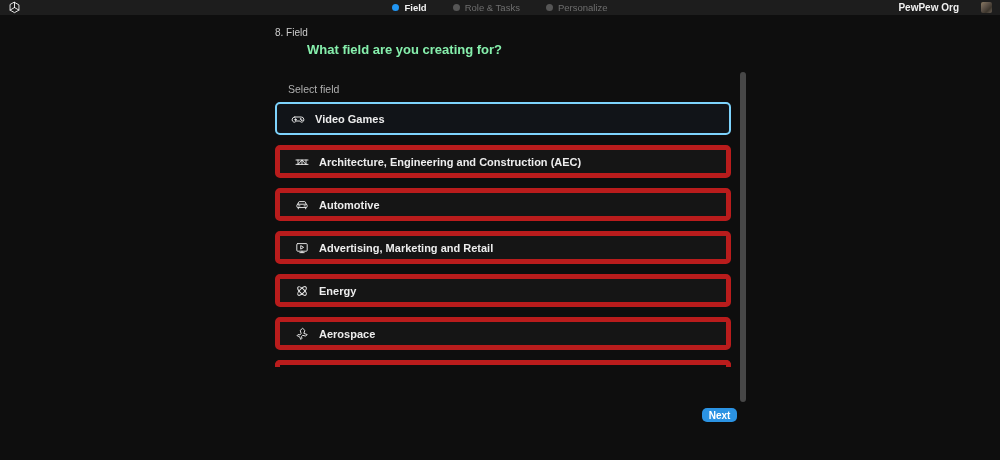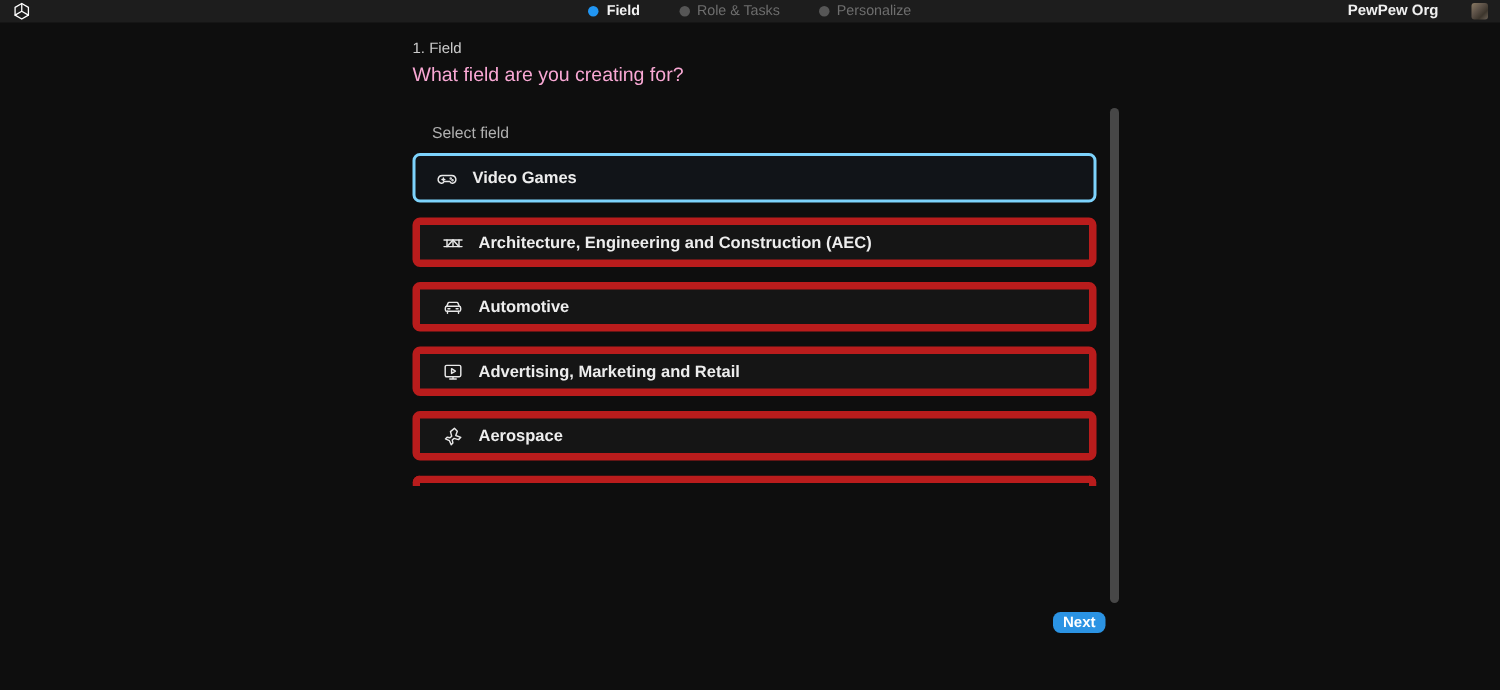--- a/index.html
+++ b/index.html
@@ -27,21 +27,21 @@
   .topbar-right { margin-left:auto; display:flex; align-items:center; gap:22px; }
   .org-name { font-size:10px; font-weight:bold; color:#f0f0f0; }
   .avatar {
     width:11px; height:11px; border-radius:2px;
     background:linear-gradient(135deg,#8a7a63 0%,#5d5248 40%,#3c352c 70%,#6b6156 100%);
   }
   
   .content { position:absolute; top:15px; left:0; width:1000px; height:445px; }
   .col { position:absolute; left:275px; top:0; width:456px; }
   .step-label-small { margin-top:12px; font-size:10px; color:#cccccc; }
-  .page-title { margin-top:4px; font-size:13px; font-weight:normal; color:#f9a8d4; }
+  .page-title { margin-top:4px; font-size:13px; font-weight:bold; color:#86efac;margin-left:32px; }
   .select-label { margin-top:26px; font-size:10.5px; color:#b0b0b0;margin-left:13px; }
   .card-list { margin-top:7px; }
   .card {
     width:456px; height:33px; margin-bottom:10px;
     background:#151515; border:5px solid #b91c1c; border-radius:5px;
     display:flex; align-items:center; padding:0 14px; gap:9px;
     cursor:pointer;
   }
   .card.selected { border:2px solid #7dd3fc; background:#111418; padding:0 13px; }
   .card .opt-icon { width:16px; height:16px; flex:none; display:flex; align-items:center; }
@@ -89,21 +89,21 @@
     </div>
   </div>
   <div class="topbar-right">
     <span class="org-name">PewPew Org</span>
     <span class="avatar"></span>
   </div>
 </div>
 
 <div class="content">
   <div class="col">
-    <div class="step-label-small">1. Field</div>
+    <div class="step-label-small">8. Field</div>
     <div class="page-title">What field are you creating for?</div>
     <div class="select-label">Select field</div>
 
     <div class="card-list">
 
       <div class="card selected">
         <span class="opt-icon">
           <svg viewBox="0 0 20 20">
             <path d="M6 7.5 h8 a3.3 3.3 0 0 1 1.2 6.4 c-1.3.4-2.3-.4-2.8-1.4 h-4.8 c-.5 1-1.5 1.8-2.8 1.4 A3.3 3.3 0 0 1 6 7.5 Z"></path>
             <path d="M7 9.6 v2.4 M5.8 10.8 h2.4"></path>
@@ -142,20 +142,29 @@
         <span class="opt-icon">
           <svg viewBox="0 0 20 20">
             <rect x="3.5" y="4.5" width="13" height="9.5" rx="1.2"></rect>
             <path d="M10 14 v1.8 M7.3 15.8 h5.4"></path>
             <path d="M8.8 7.2 l3.2 2 -3.2 2 z"></path>
           </svg>
         </span>
         <span class="opt-label">Advertising, Marketing and Retail</span>
       </div>
 
+      <div class="card">
+        <span class="opt-icon">
+          <svg viewBox="0 0 20 20">
+            <ellipse cx="10" cy="10" rx="7" ry="2.8" transform="rotate(45 10 10)"></ellipse>
+            <ellipse cx="10" cy="10" rx="7" ry="2.8" transform="rotate(-45 10 10)"></ellipse>
+          </svg>
+        </span>
+        <span class="opt-label">Energy</span>
+      </div>
 
       <div class="card">
         <span class="opt-icon">
           <svg viewBox="0 0 20 20">
             <path d="M11.2 3.2 l2.4 2.4 -1.3 3.6 4.2 1.5 -1.9 1.9 -3.8-1 -1.4 1.4 .5 2.4 -1.4 1.4 -1.5-3.3 -3.3-1.5 1.4-1.4 2.4.5 1.4-1.4 -1-3.8 z"></path>
           </svg>
         </span>
         <span class="opt-label">Aerospace</span>
       </div>
 

